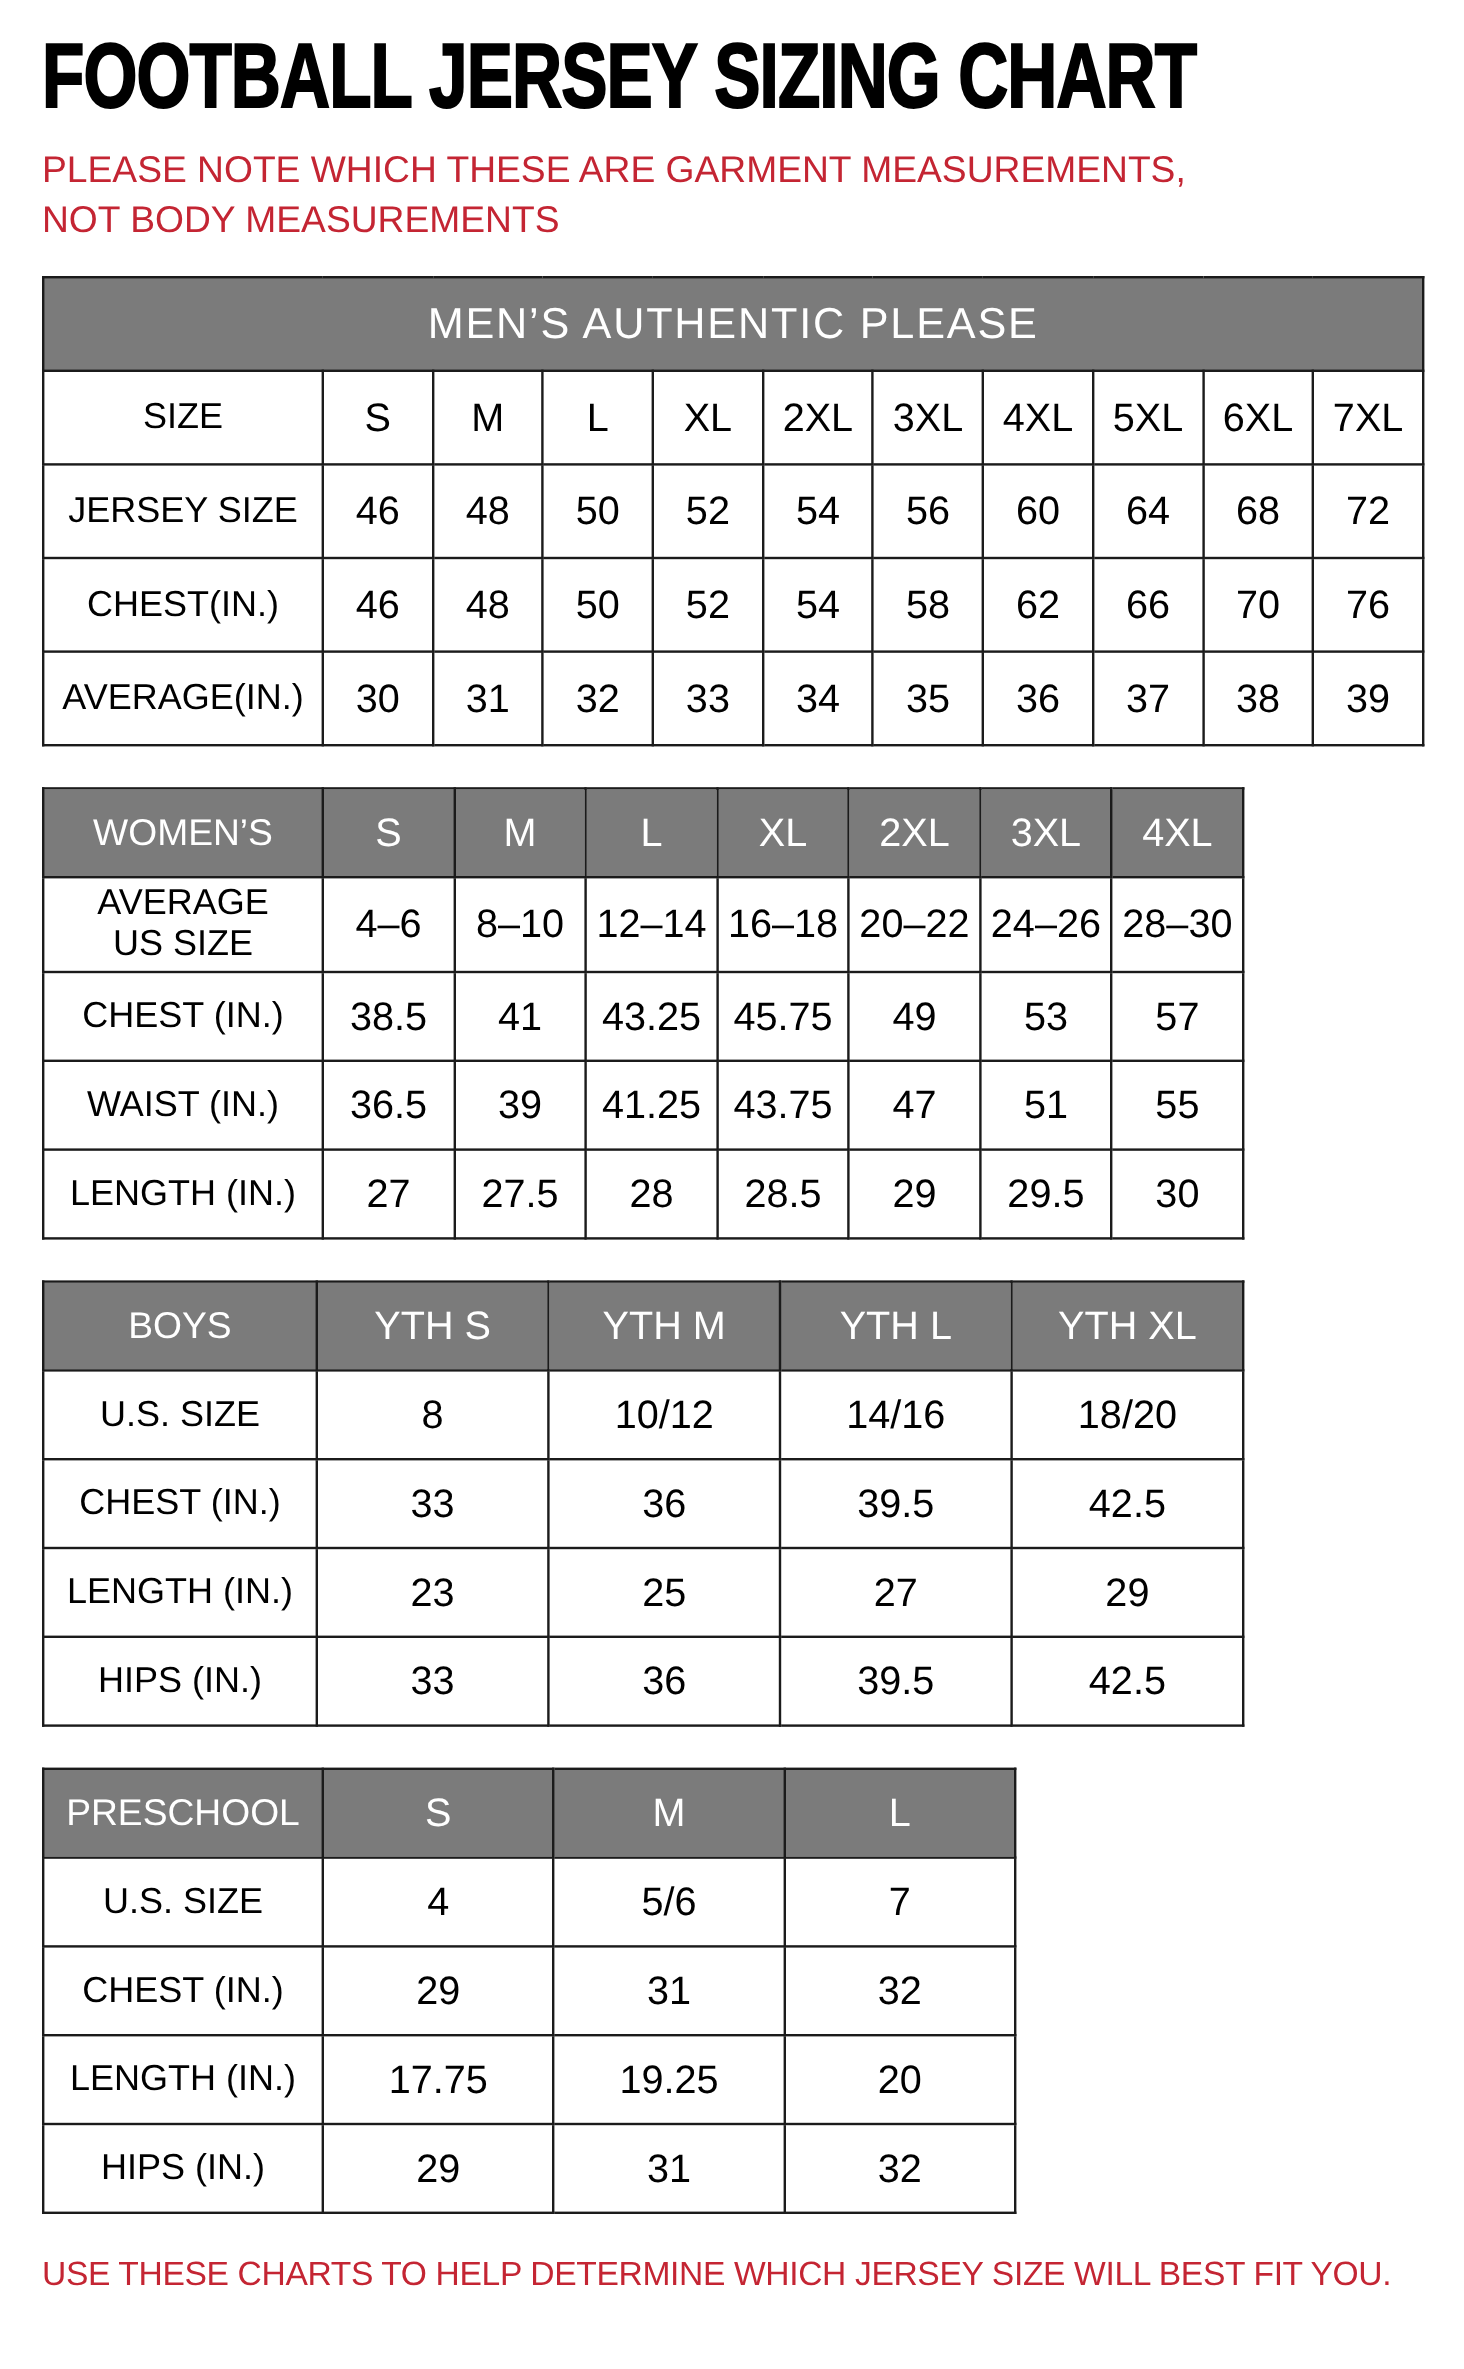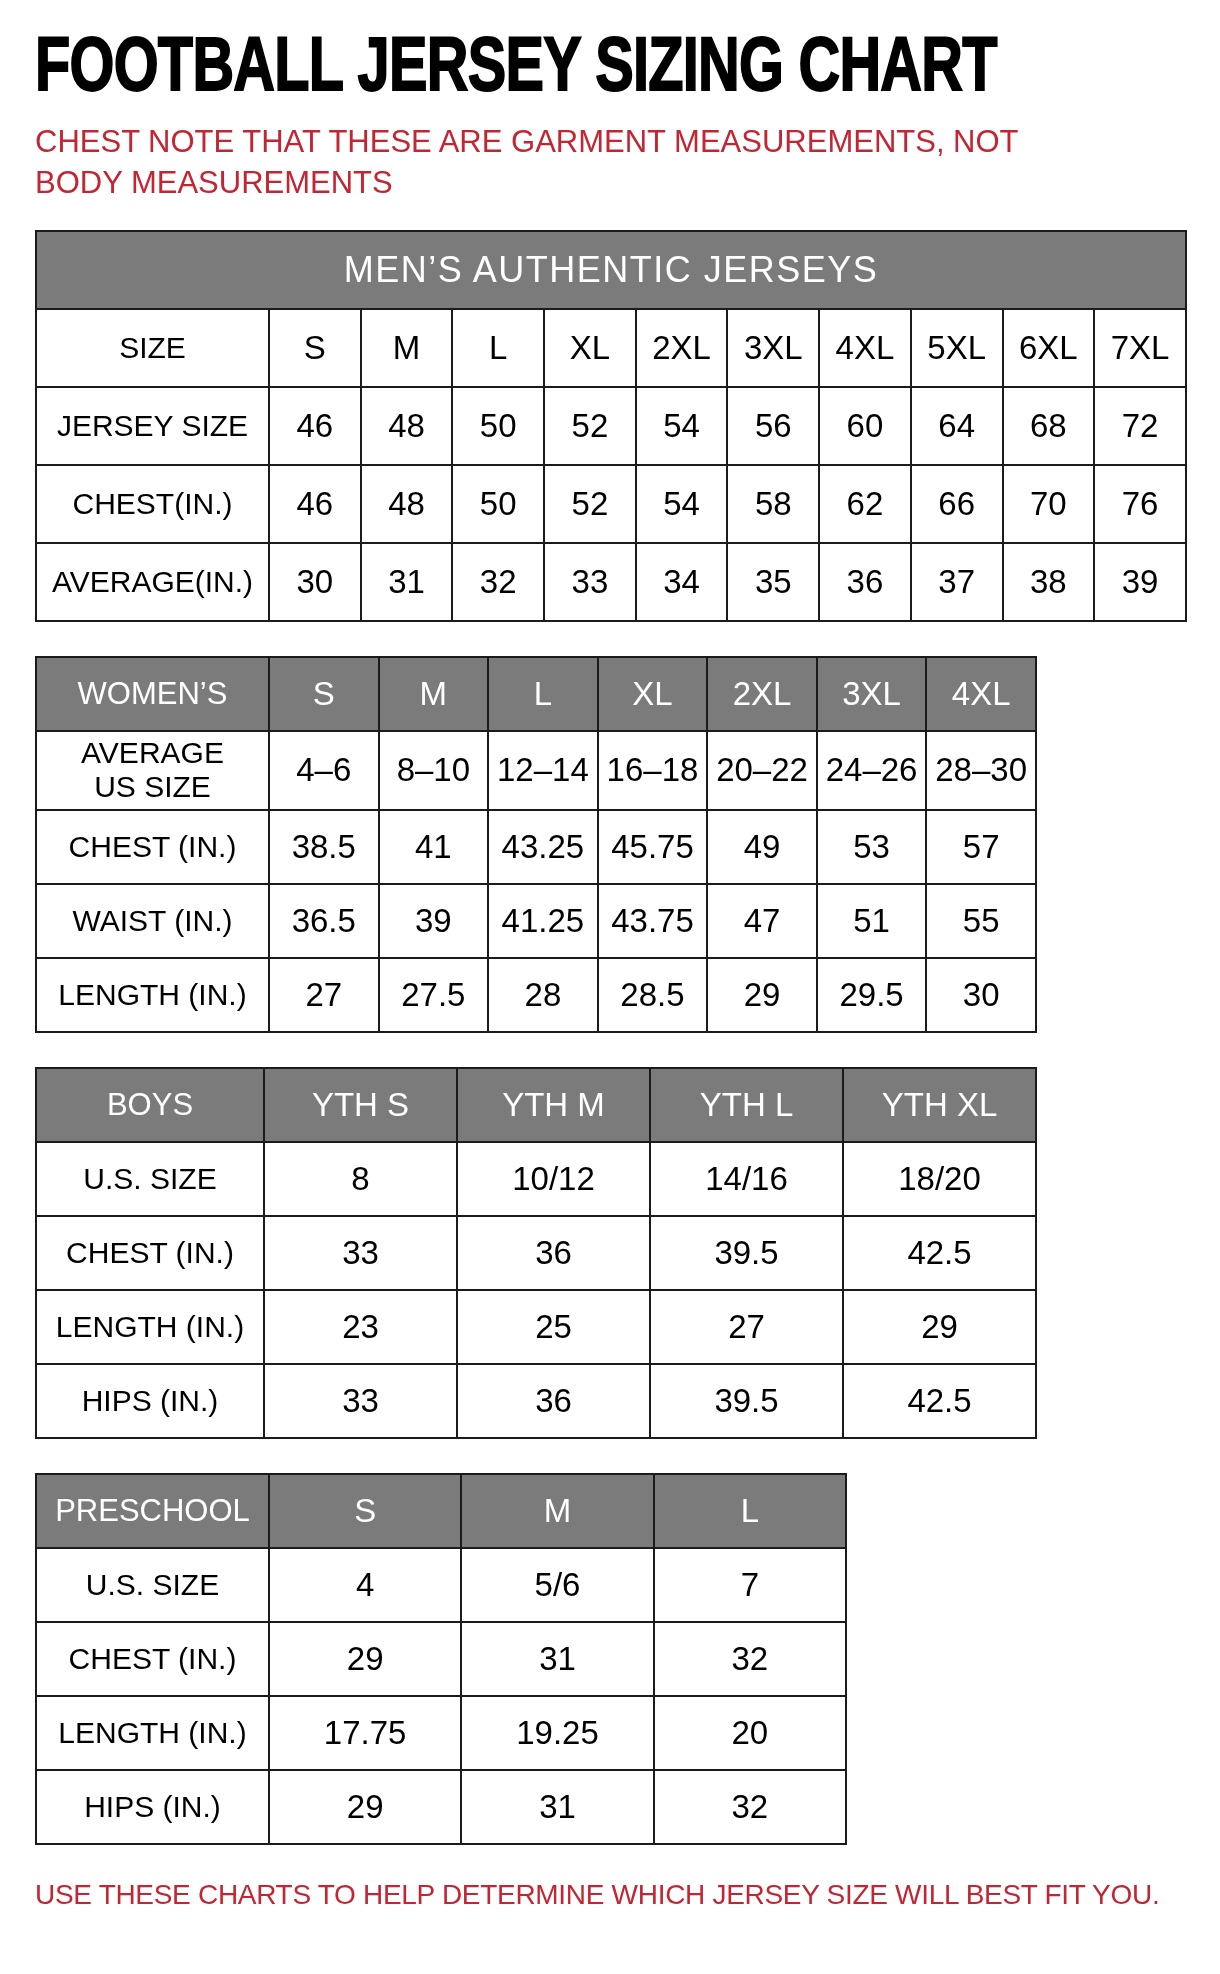--- a/index.html
+++ b/index.html
@@ -74,40 +74,40 @@
     margin: 0;
   }
 </style>
 </head>
 <body>
 
 <div class="page">
 
   <h1 class="title-wrap"><span class="title-text">FOOTBALL JERSEY SIZING CHART</span></h1>
 
-  <p class="note">CHEST NOTE THAT THESE ARE GARMENT MEASUREMENTS, NOT BODY MEASUREMENTS</p>
+  <p class="note">PLEASE NOTE WHICH THESE ARE GARMENT MEASUREMENTS, NOT BODY MEASUREMENTS</p>
 
   <div class="tbl">
       <table class="grid" style="width: 1150px;">
         <colgroup>
           <col style="width: 233px;">
           <col style="width: 91.7px;">
           <col style="width: 91.7px;">
           <col style="width: 91.7px;">
           <col style="width: 91.7px;">
           <col style="width: 91.7px;">
           <col style="width: 91.7px;">
           <col style="width: 91.7px;">
           <col style="width: 91.7px;">
           <col style="width: 91.7px;">
           <col style="width: 91.7px;">
         </colgroup>
         <tbody>
           <tr>
-            <td class="banner" colspan="11" style="height: 78px;">MEN’S AUTHENTIC JERSEYS</td>
+            <td class="banner" colspan="11" style="height: 78px;">MEN’S AUTHENTIC PLEASE</td>
           </tr>
           <tr>
             <td class="label" style="height: 78px;">SIZE</td>
             <td class="val" style="height: 78px;">S</td>
             <td class="val" style="height: 78px;">M</td>
             <td class="val" style="height: 78px;">L</td>
             <td class="val" style="height: 78px;">XL</td>
             <td class="val" style="height: 78px;">2XL</td>
             <td class="val" style="height: 78px;">3XL</td>
             <td class="val" style="height: 78px;">4XL</td>

